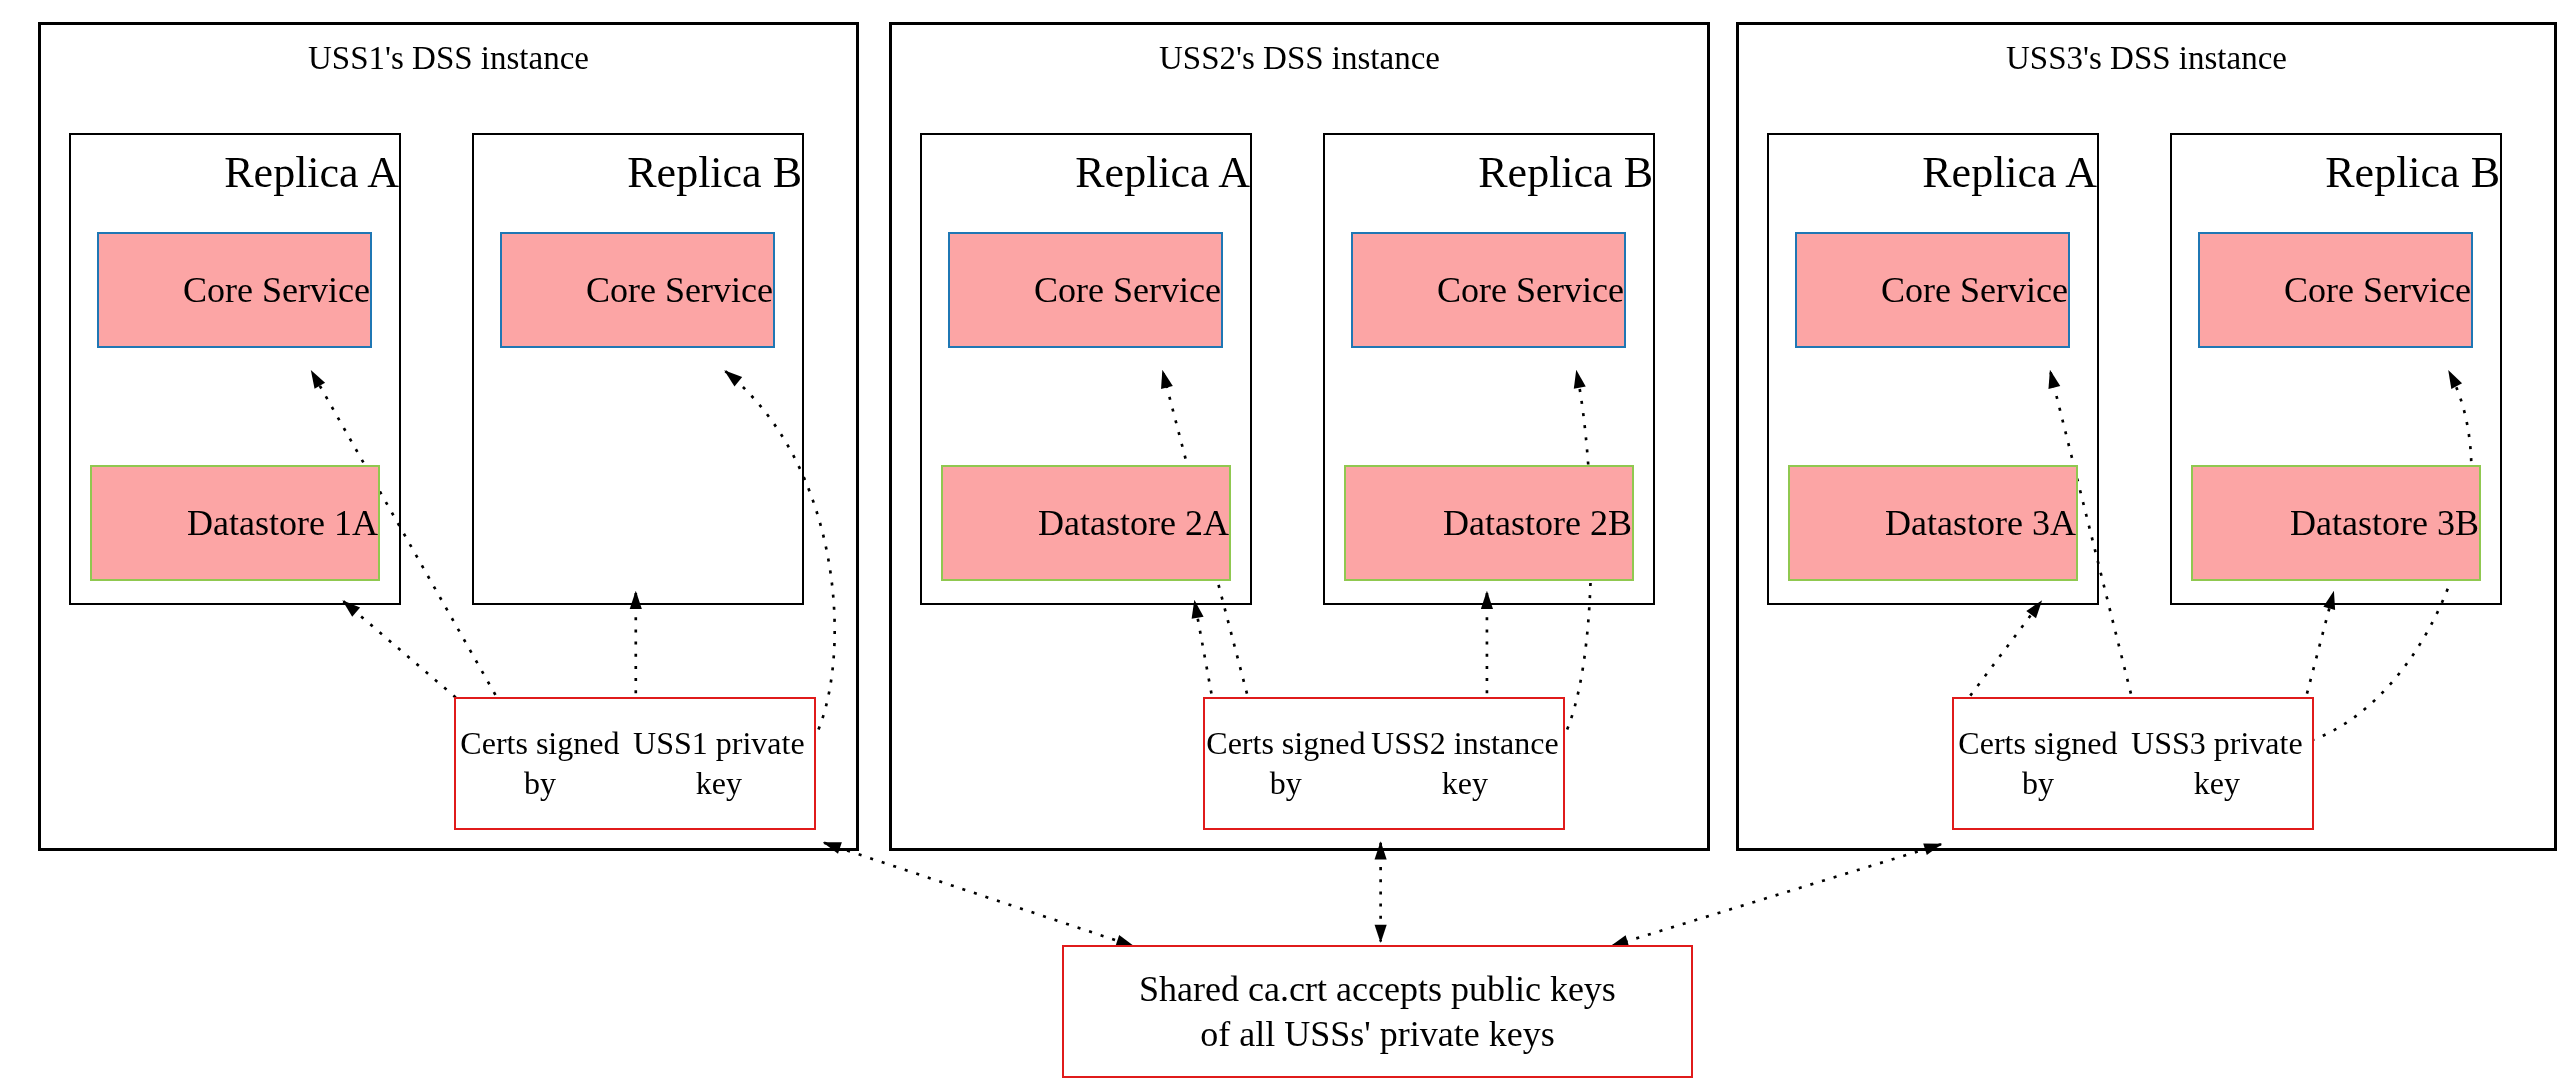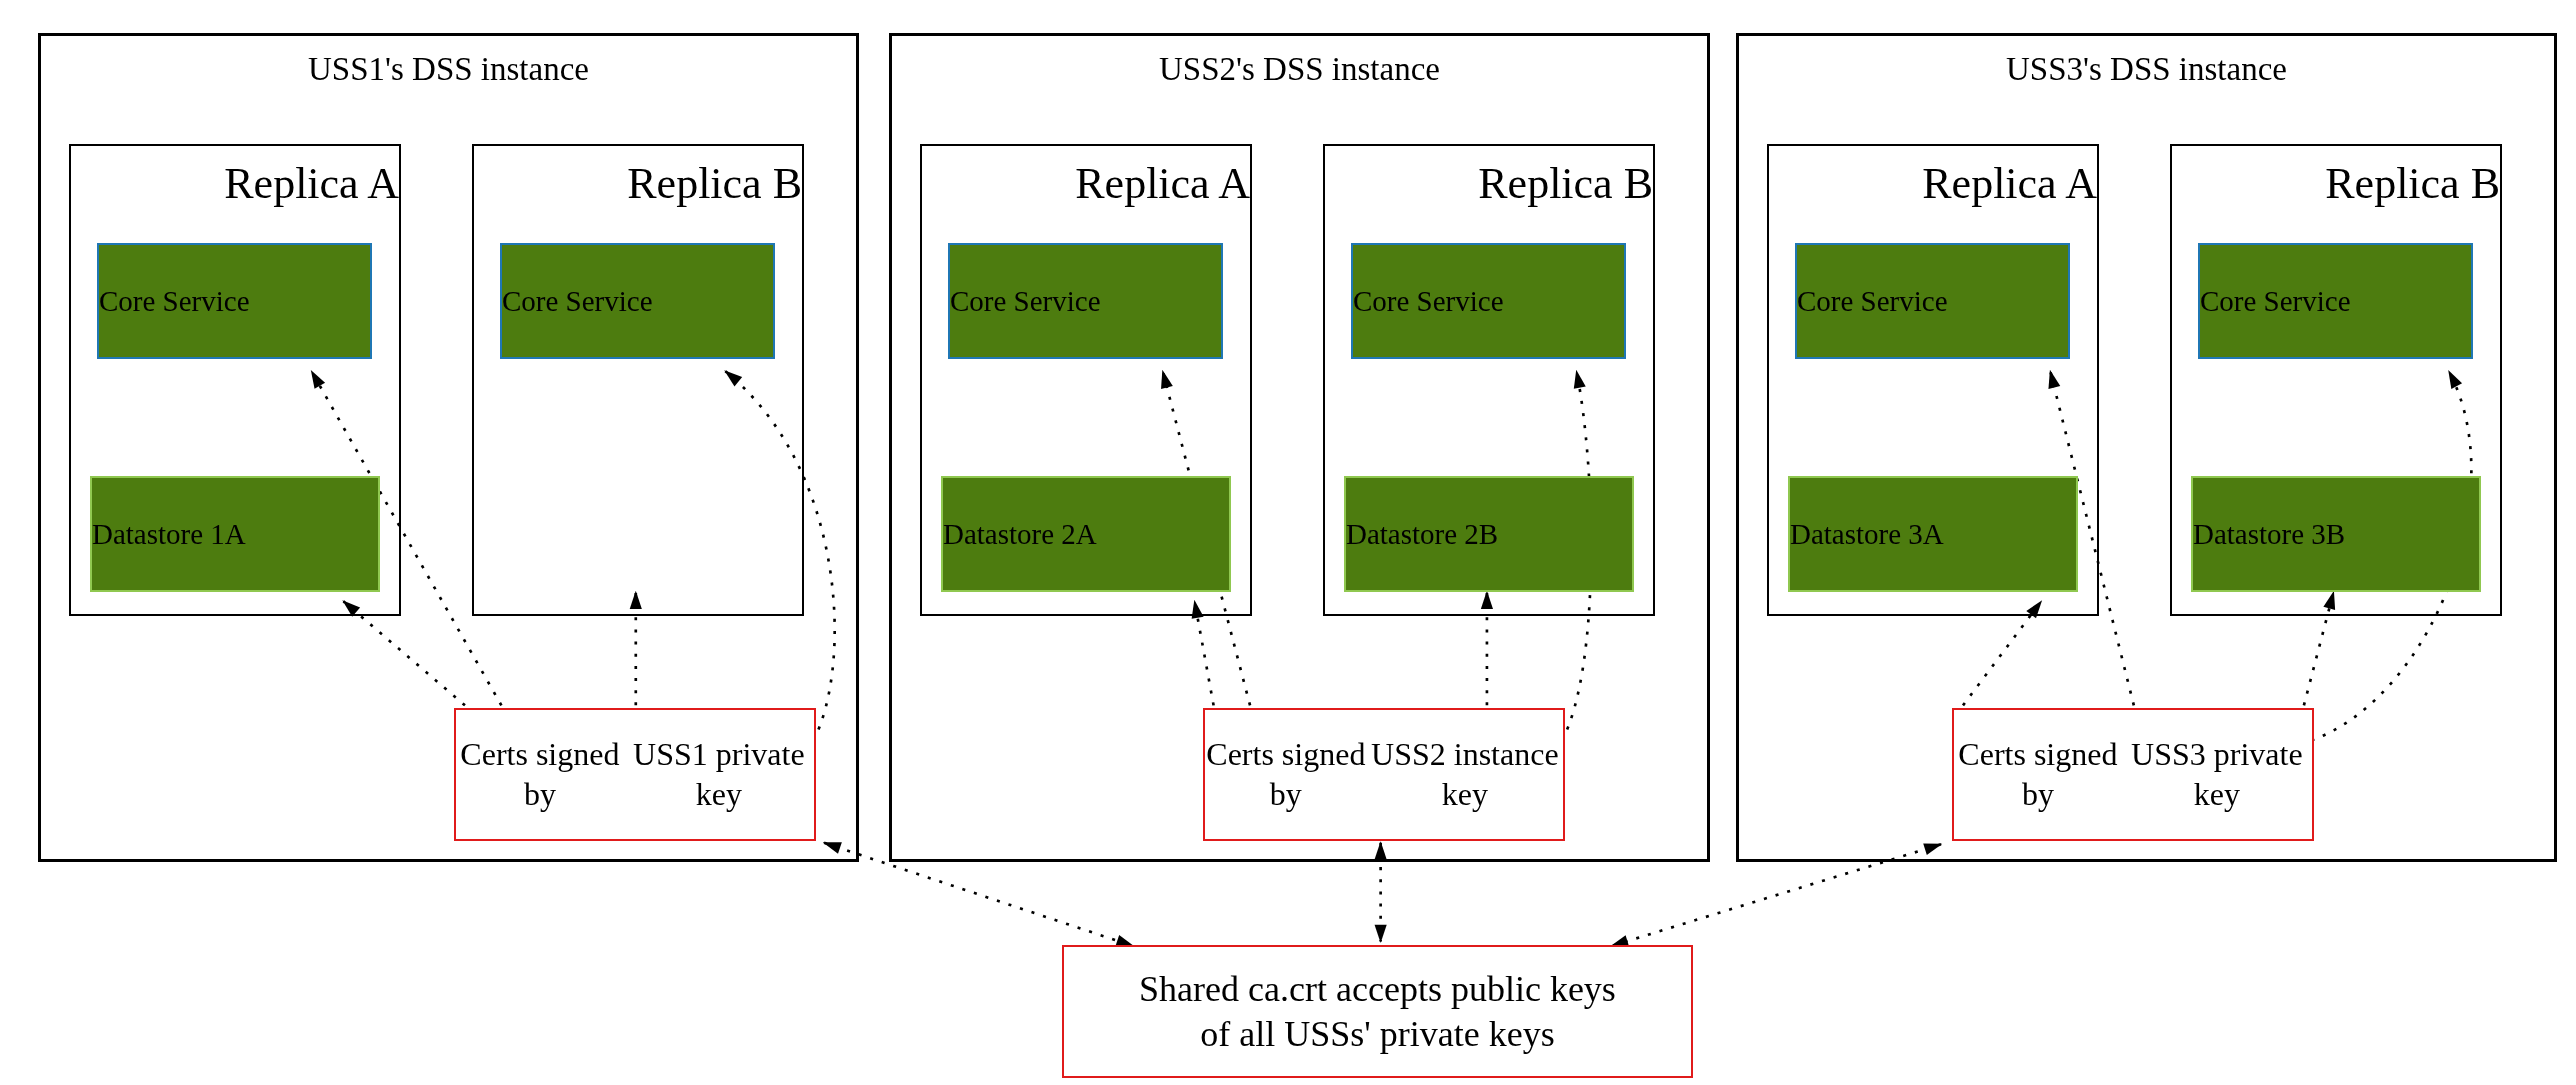--- a/index.html
+++ b/index.html
@@ -19,21 +19,21 @@
     pointer-events: none;
   }
   .arrows path.link {
     fill: none;
     stroke: var(--arrow, #000);
     stroke-width: 3.5;
     stroke-dasharray: 4 12;
   }
   .instance {
     position: absolute;
-    top: 33px;
+    top: 22px;
     width: 821px;
     height: 829px;
     border: 3px solid var(--box-border, #000);
     box-sizing: border-box;
   }
   .inst-title {
     position: absolute;
     top: 15px; left: 0; right: 0;
     text-align: center;
     font-size: 33px;
@@ -52,23 +52,23 @@
     position: absolute;
     top: 12px; left: 0; right: 0;
     text-align: right;
     font-size: 44px;
   }
   .comp-box {
     position: absolute;
     box-sizing: border-box;
     display: flex;
     align-items: center;
-    justify-content: flex-start;
-    font-size: 29px;
-    background: #4d7c0f;
+    justify-content: flex-end;
+    font-size: 36px;
+    background: #fca5a5;
   }
   .core-box {
     left: 26px; top: 97px;
     width: 275px; height: 116px;
     border: 2.3px solid var(--core-border, #1f77b4);
   }
   .ds-box {
     left: 19px; top: 330px;
     width: 290px; height: 116px;
     border: 2.3px solid var(--datastore-border, #90c850);

